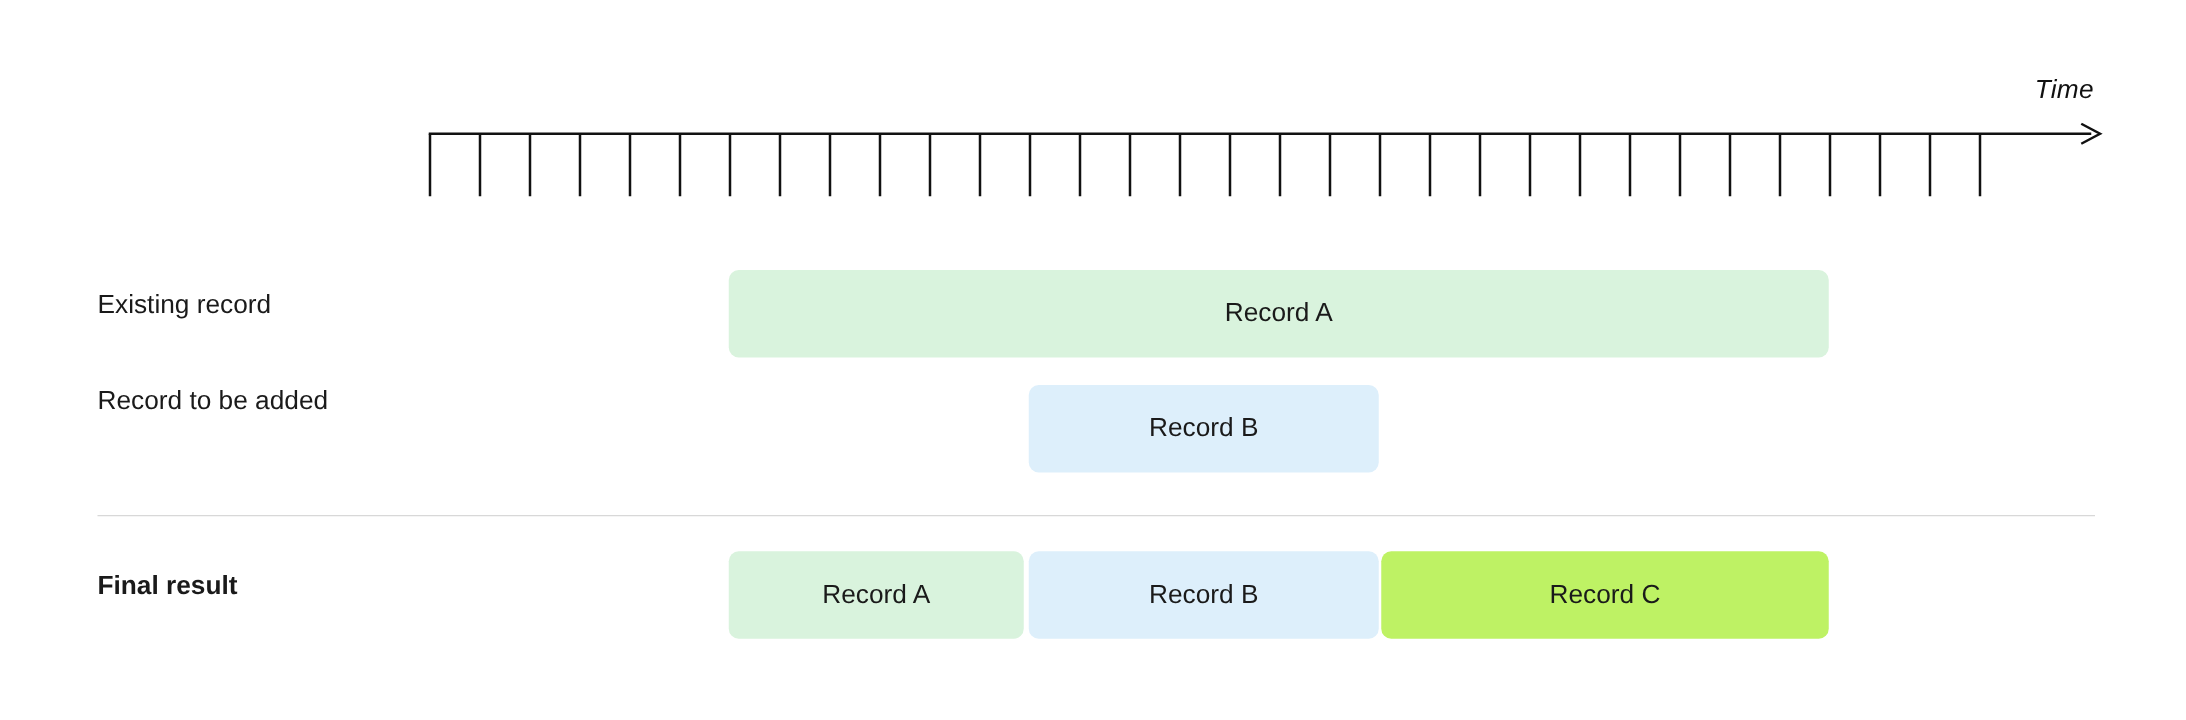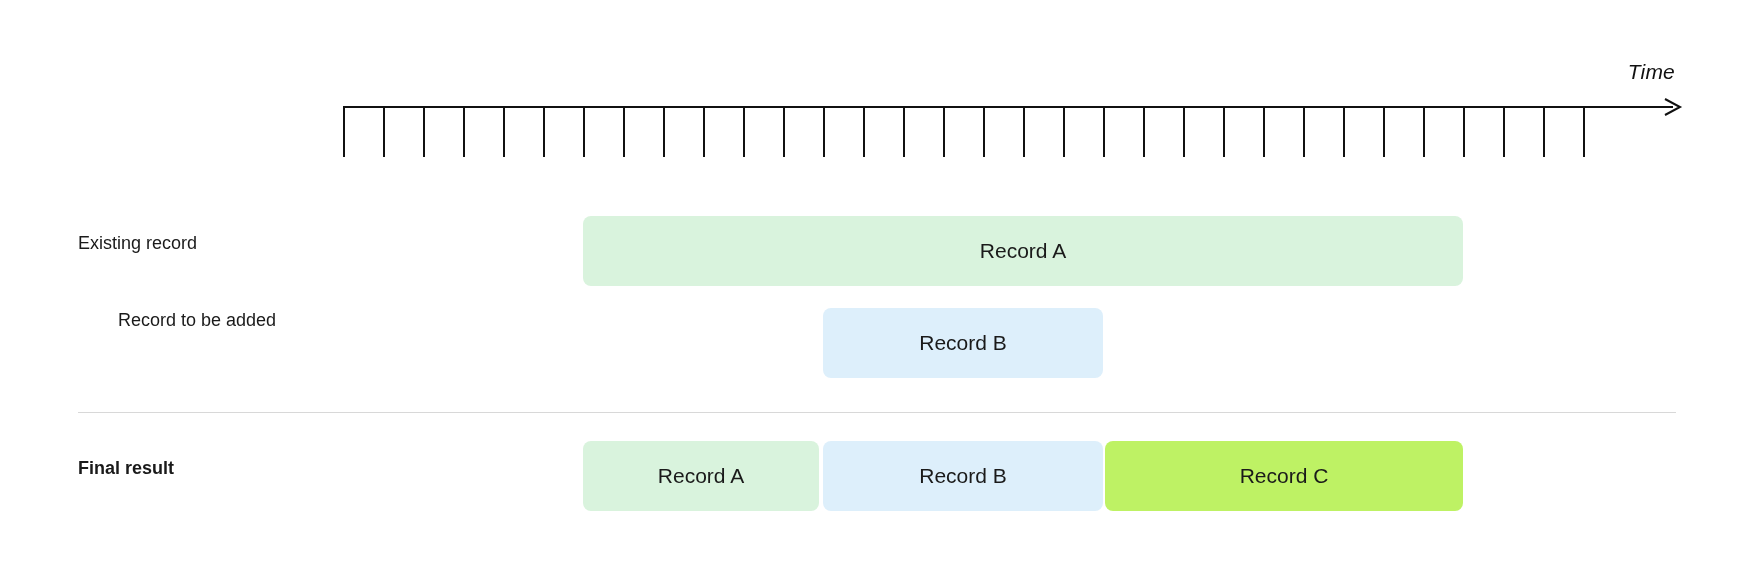--- a/index.html
+++ b/index.html
@@ -67,21 +67,21 @@
 
   
   .row {
     position: absolute;
     left: 0;
     width: 1749px;
   }
   .row-label {
     position: absolute;
     left: 78px;
-    font-size: 18px;
+    font-size: 21px;
     line-height: 29px;
     color: #1a1a1a;
     width: 250px;
   }
   .row-label.bold { font-weight: bold; }
 
   .bar {
     position: absolute;
     border-radius: 8px;
     font-size: 21px;
@@ -148,21 +148,21 @@
         <div class="tick" style="left: 1240px; background: rgb(17, 17, 17);"></div>
       </div>
   </div>
 
   <div class="row" style="top:216px;height:70px;">
     <div class="row-label" style="top:13px;">Existing record</div>
     <div class="bar" style="left:583px;top:0px;width:880px;height:70px;background:#d9f3dd;">Record A</div>
   </div>
 
   <div class="row" style="top:308px;height:70px;">
-    <div class="row-label" style="top:-2px;margin-left:40px;">Record to be added</div>
+    <div class="row-label" style="top:-2px;">Record to be added</div>
     <div class="bar" style="left:823px;top:0px;width:280px;height:70px;background:#ddeffb;">Record B</div>
   </div>
 
   <div class="divider"></div>
 
   <div class="row" style="top:441px;height:70px;padding-left:26px;">
     <div class="row-label bold" style="top:13px;">Final result</div>
     <div class="bar" style="left:583px;top:0px;width:236px;height:70px;background:#d9f3dd;">Record A</div>
     <div class="bar" style="left:823px;top:0px;width:280px;height:70px;background:#ddeffb;">Record B</div>
     <div class="bar" style="left:1105px;top:0px;width:358px;height:70px;background:#bef264;">Record C</div>

